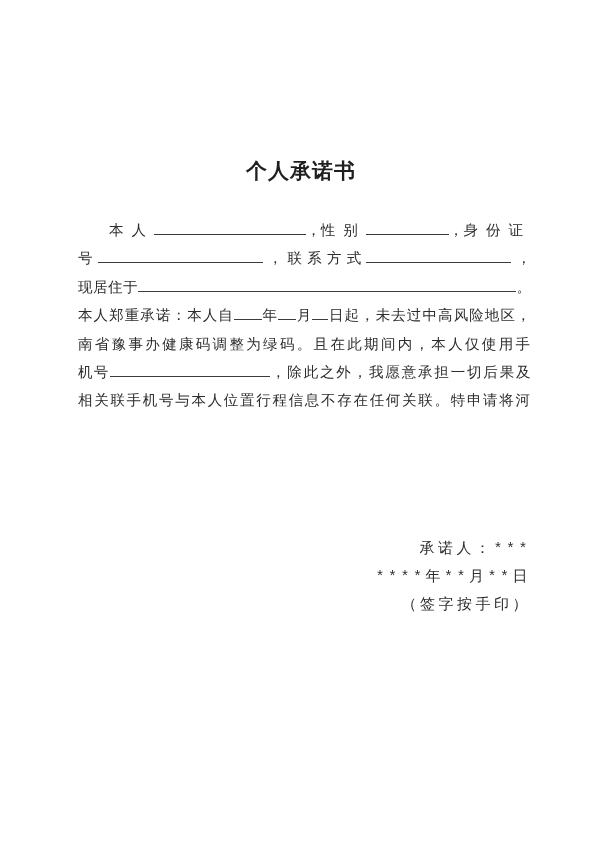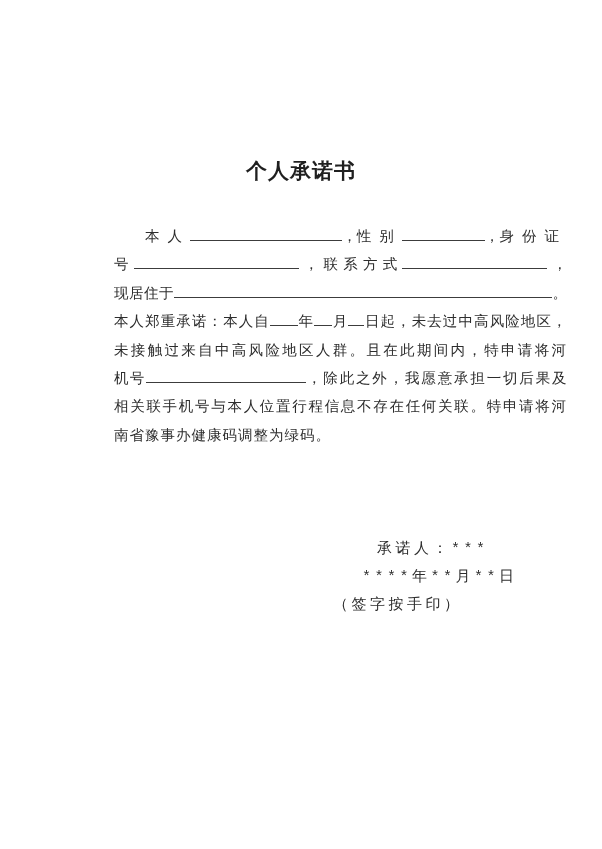--- a/index.html
+++ b/index.html
@@ -20,24 +20,23 @@
     width: 602px;
     text-align: center;
     font-size: 21px;
     font-weight: bold;
     letter-spacing: 1px;
     color: #1f1f1f;
   }
   .content {
     position: absolute;
     left: 78px;
-    top: 223px;
+    top: 217px;
     width: 453px;
     font-size: 14.5px;
-    margin-left: 36px;
   }
   .line {
     height: 28.4px;
     line-height: 28.4px;
     text-align: justify;
     text-align-last: justify;
     white-space: nowrap;
   }
   .line.short {
     text-align: left;
@@ -61,20 +60,21 @@
   .w160 { width: 160px; }
   .ls8  { letter-spacing: 8px; }
   .ls1  { letter-spacing: 1px; }
   .ls05 { letter-spacing: 0.5px; }
   .signature {
     position: absolute;
     left: 78px;
     top: 536px;
     width: 453px;
     font-size: 15px;
+    text-align: right;
   }
   .sig-line {
     height: 28px;
     line-height: 28px;
     letter-spacing: 3.5px;
     white-space: nowrap;
   }
   .sig-promiser { padding-left: 299px; }
   .sig-note     { padding-left: 255px; }
   .sig-date     { padding-left: 284px; }
@@ -98,34 +98,31 @@
 
     <div class="line">
       <span>现居住于</span><span class="blank w378"></span><span>。</span>
     </div>
 
     <div class="line">
       <span class="ls05">本人郑重承诺：本人自</span><span class="blank w28"></span><span class="ls05">年</span><span class="blank w18"></span><span class="ls05">月</span><span class="blank w16"></span><span class="ls05">日起，未去过中高风险地区，</span>
     </div>
 
     <div class="line">
-      <span class="ls1">未接触过来自中高风险地区人群。且在此期间内，特申请将河</span>
+      <span class="ls1">南省豫事办健康码调整为绿码。且在此期间内，本人仅使用手</span>
     </div>
 
     <div class="line">
       <span>机号</span><span class="blank w160"></span><span class="ls05">，除此之外，我愿意承担一切后果及</span>
     </div>
 
     <div class="line">
       <span class="ls1">相关联手机号与本人位置行程信息不存在任何关联。特申请将河</span>
     </div>
 
-    <div class="line short">
-      <span class="ls1">南省豫事办健康码调整为绿码。</span>
-    </div>
 
 
 
   </div>
 
   <div class="signature">
     <div class="sig-line sig-promiser">承诺人：***</div>
     <div class="sig-line sig-date">****年**月**日</div>
     <div class="sig-line sig-note">（签字按手印）</div>
   </div>

